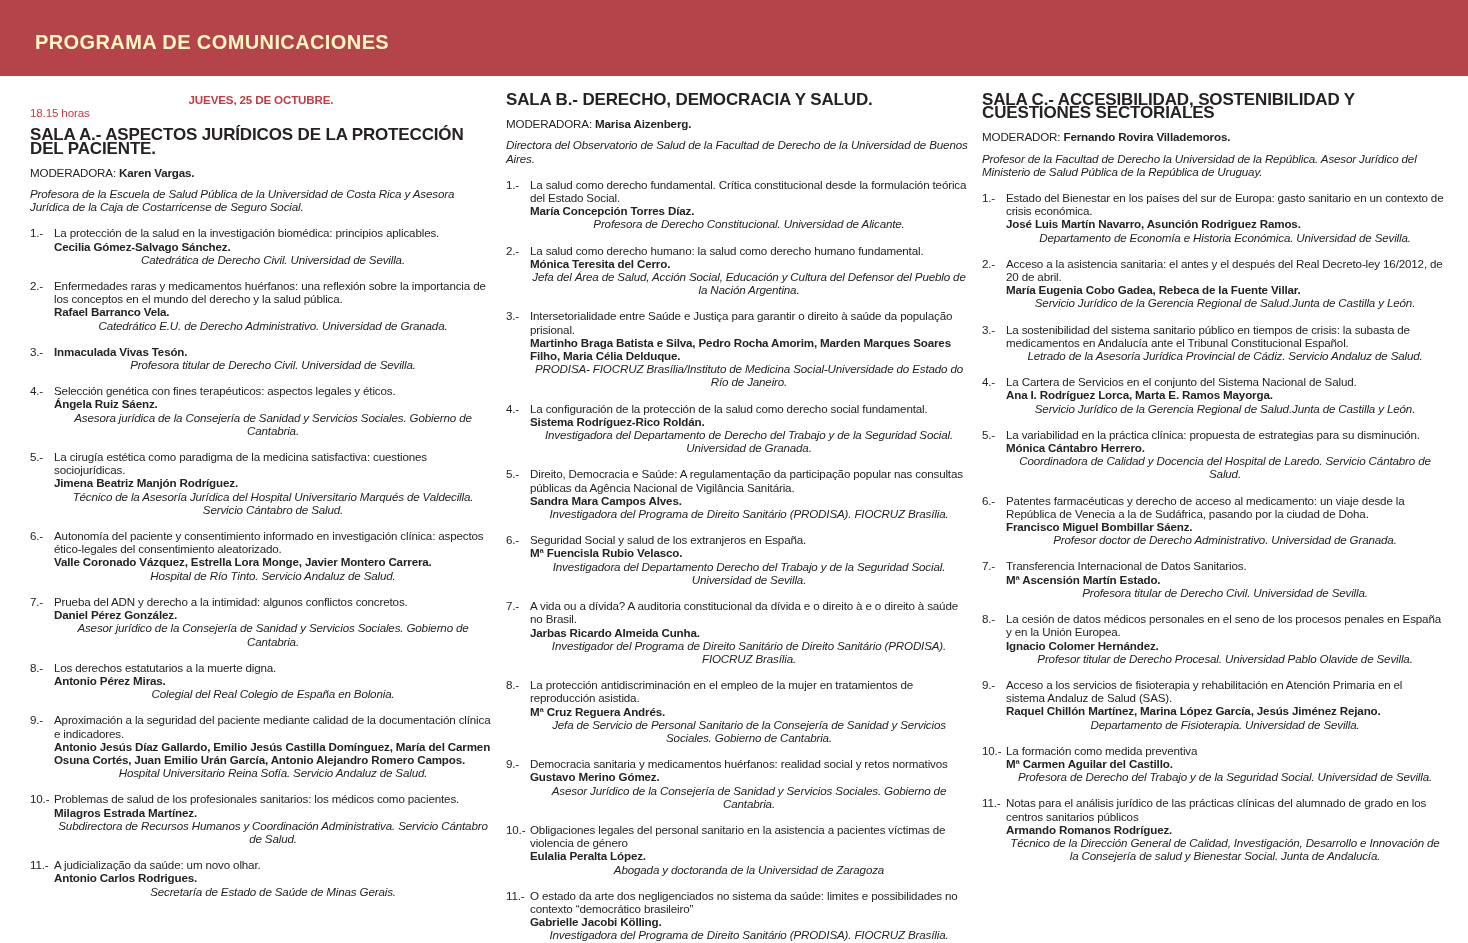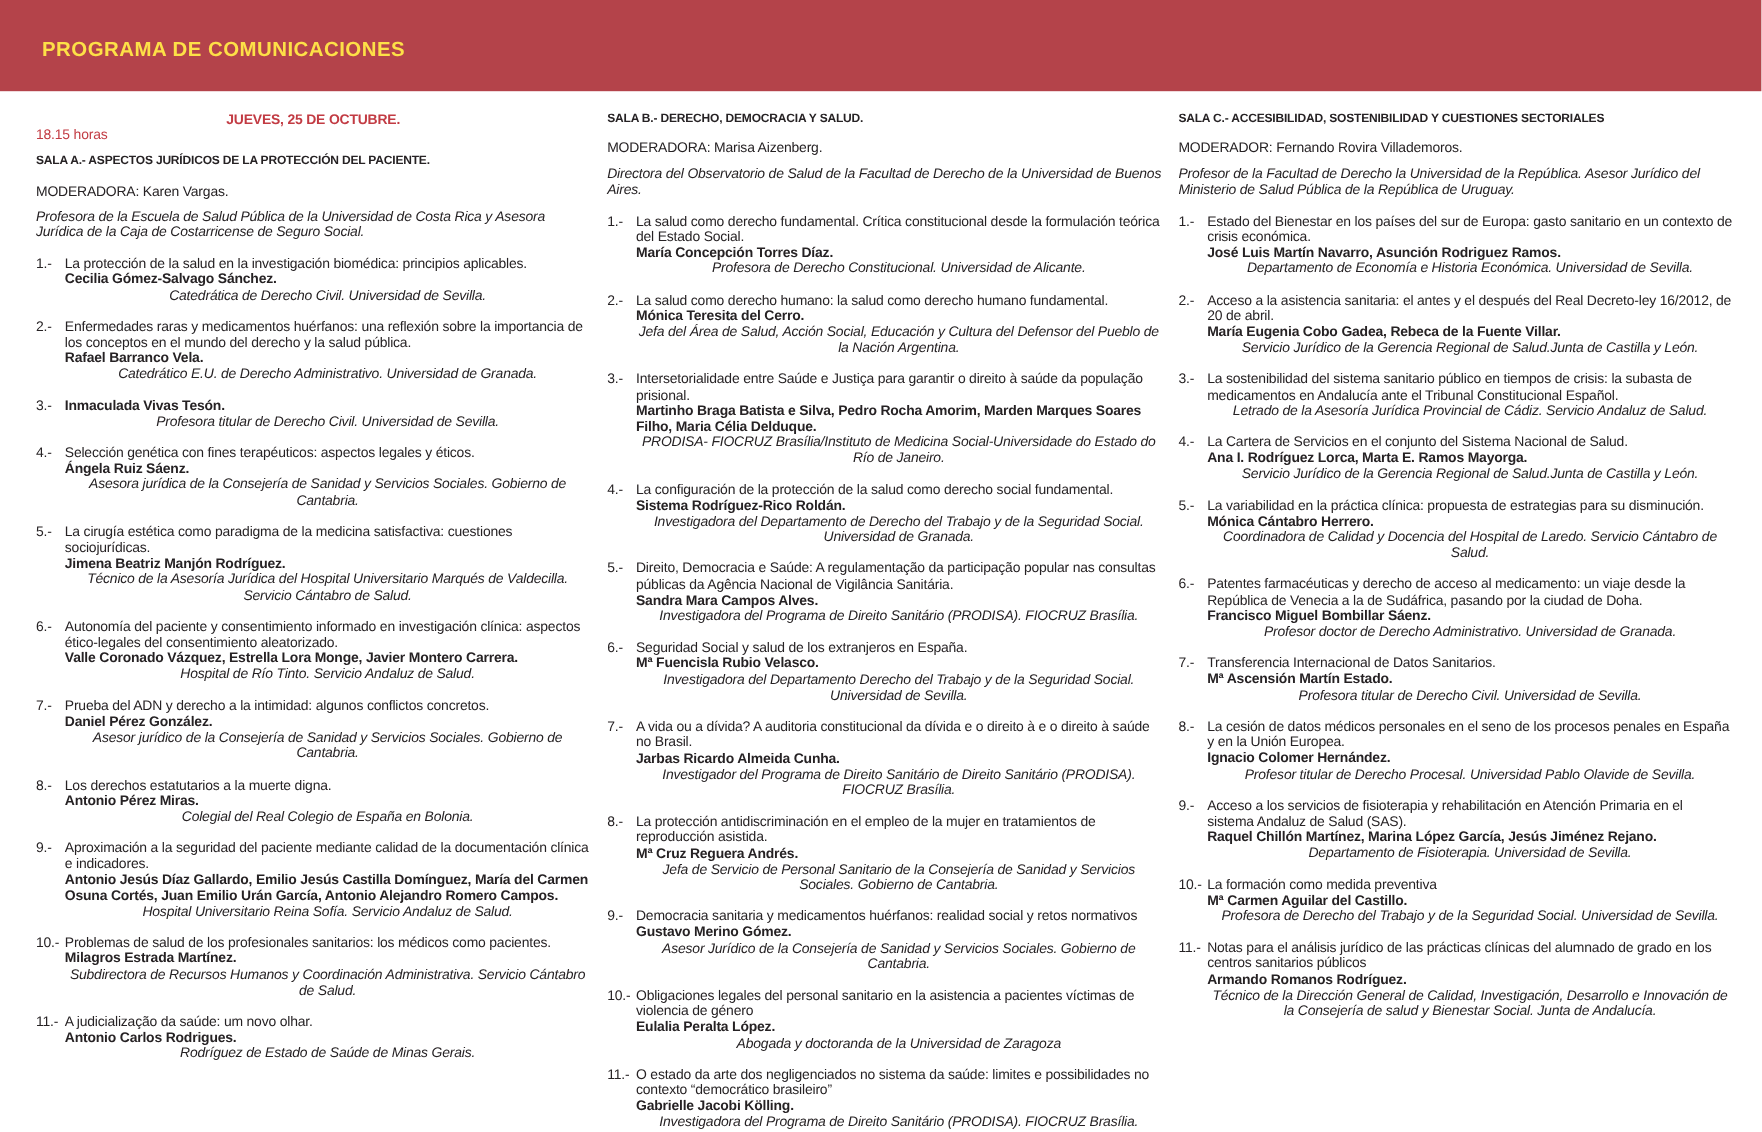--- a/index.html
+++ b/index.html
@@ -17,22 +17,22 @@
     height: 76px;
     background: #b4434a;
     display: flex;
     align-items: center;
     box-sizing: border-box;
     padding-left: 35px;
     padding-top: 8px;
   }
   .header-bar h1 {
     margin: 0;
-    color: #fde047;
-    font-size: 17px;
+    color: #fef9c3;
+    font-size: 20px;
     font-weight: bold;
     letter-spacing: 0.4px;
   }
   #columns {
     display: flex;
     box-sizing: border-box;
     padding: 17px 8px 0 30px;
     gap: 14px;
   }
   .column {
@@ -47,27 +47,27 @@
     color: #c23b43;
     font-weight: bold;
     text-align: center;
   }
   .date-line2 {
     color: #c23b43;
     font-weight: normal;
   }
   .room-title {
     margin: 0 0 11px 0;
-    font-size: 10px;
+    font-size: 17px;
     font-weight: bold;
     line-height: 13.2px;
   }
   .moderator { margin: 0; }
   .mod-label { font-weight: normal; }
-  .mod-name { font-weight: normal; }
+  .mod-name { font-weight: bold; }
   .mod-affil {
     margin: 8px 0 13px 0;
     font-style: italic;
   }
   .items { }
   .item {
     position: relative;
     padding-left: 24px;
     margin-bottom: 13px;
   }
@@ -163,21 +163,21 @@
     <span class="num">10.-</span>
     <div class="title">Problemas de salud de los profesionales sanitarios: los médicos como pacientes.</div>
     <div class="authors">Milagros Estrada Martínez.</div>
     <div class="affil">Subdirectora de Recursos Humanos y Coordinación Administrativa. Servicio Cántabro de Salud.</div>
   </div>
 
   <div class="item">
     <span class="num">11.-</span>
     <div class="title">A judicialização da saúde: um novo olhar.</div>
     <div class="authors">Antonio Carlos Rodrigues.</div>
-    <div class="affil">Rodríguez de Estado de Saúde de Minas Gerais.</div>
+    <div class="affil">Secretaría de Estado de Saúde de Minas Gerais.</div>
   </div>
 </div>
   </section>
 
   <section class="column">
 
     <h2 class="room-title">SALA B.- DERECHO, DEMOCRACIA Y SALUD.</h2>
     <p class="moderator"><span class="mod-label">MODERADORA: </span><span class="mod-name">Marisa Aizenberg.</span></p>
     <p class="mod-affil">Directora del Observatorio de Salud de la Facultad de Derecho de la Universidad de Buenos Aires.</p>
     <div class="items">

